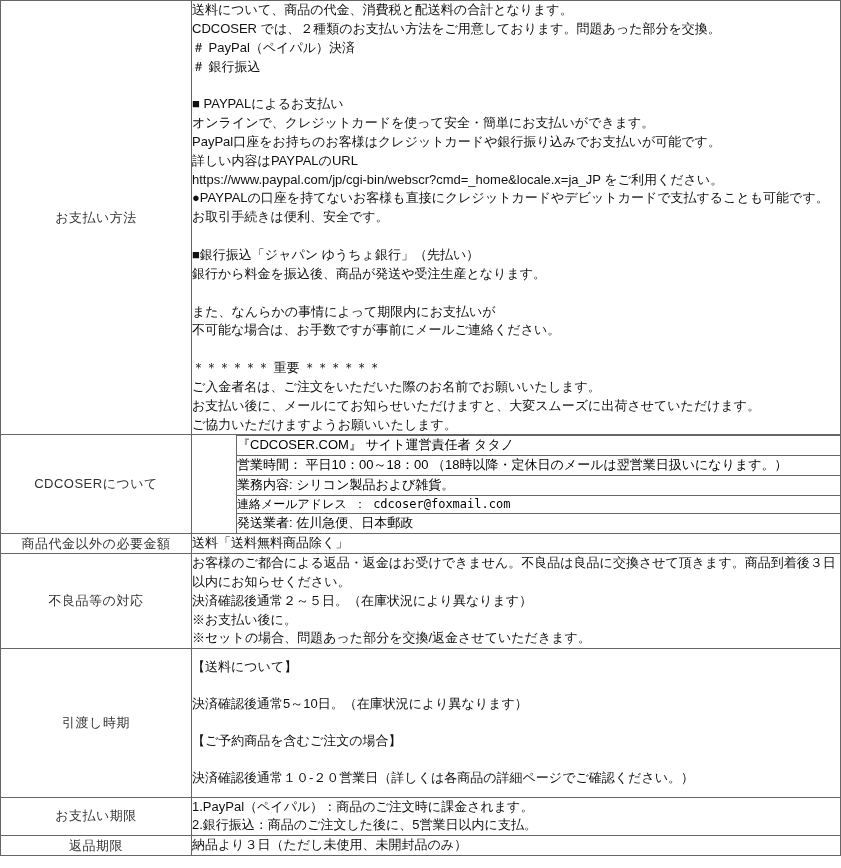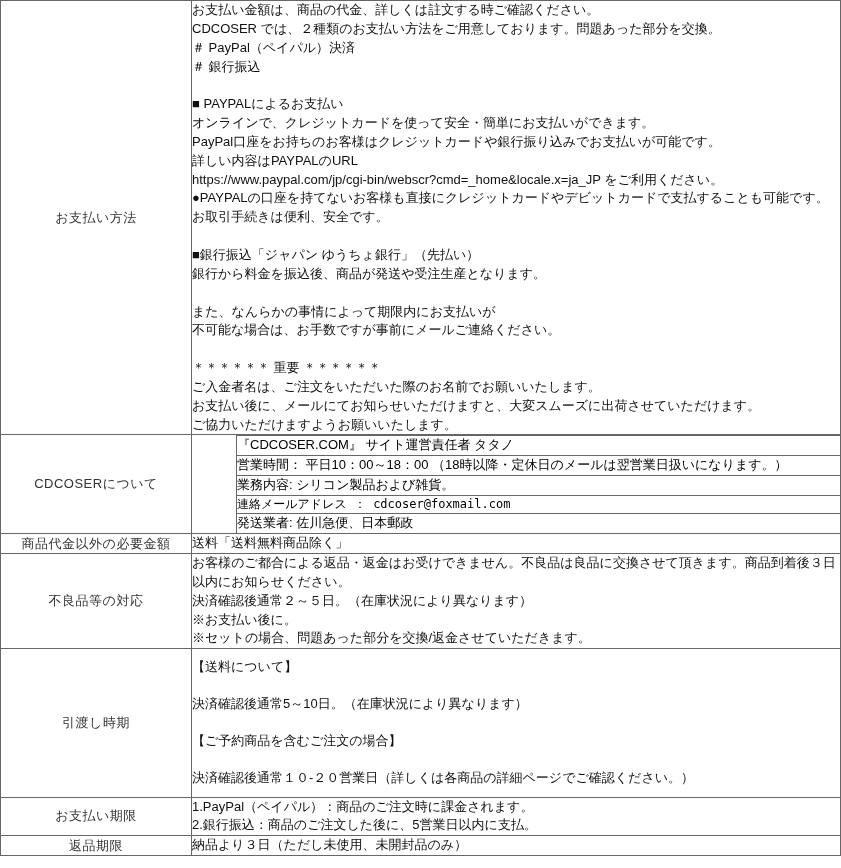--- a/index.html
+++ b/index.html
@@ -76,21 +76,21 @@
   }
 </style>
 </head>
 <body>
 
 <table class="info">
   <tbody>
     <tr>
       <td class="label">お支払い方法</td>
       <td class="value top">
-        <div class="line">お支払い金額は、商品の代金、詳しくは註文する時ご確認ください。</div>
+        <div class="line">送料について、商品の代金、消費税と配送料の合計となります。</div>
         <div class="line">CDCOSER では、２種類のお支払い方法をご用意しております。問題あった部分を交換。</div>
         <div class="line">＃ PayPal（ペイパル）決済</div>
         <div class="line">＃ 銀行振込</div>
         <div class="line blank"></div>
         <div class="line">■ PAYPALによるお支払い</div>
         <div class="line">オンラインで、クレジットカードを使って安全・簡単にお支払いができます。</div>
         <div class="line">PayPal口座をお持ちのお客様はクレジットカードや銀行振り込みでお支払いが可能です。</div>
         <div class="line">詳しい内容はPAYPALのURL</div>
         <div class="line">https://www.paypal.com/jp/cgi-bin/webscr?cmd=_home&amp;locale.x=ja_JP をご利用ください。</div>
         <div class="line">●PAYPALの口座を持てないお客様も直接にクレジットカードやデビットカードで支払することも可能です。</div>

